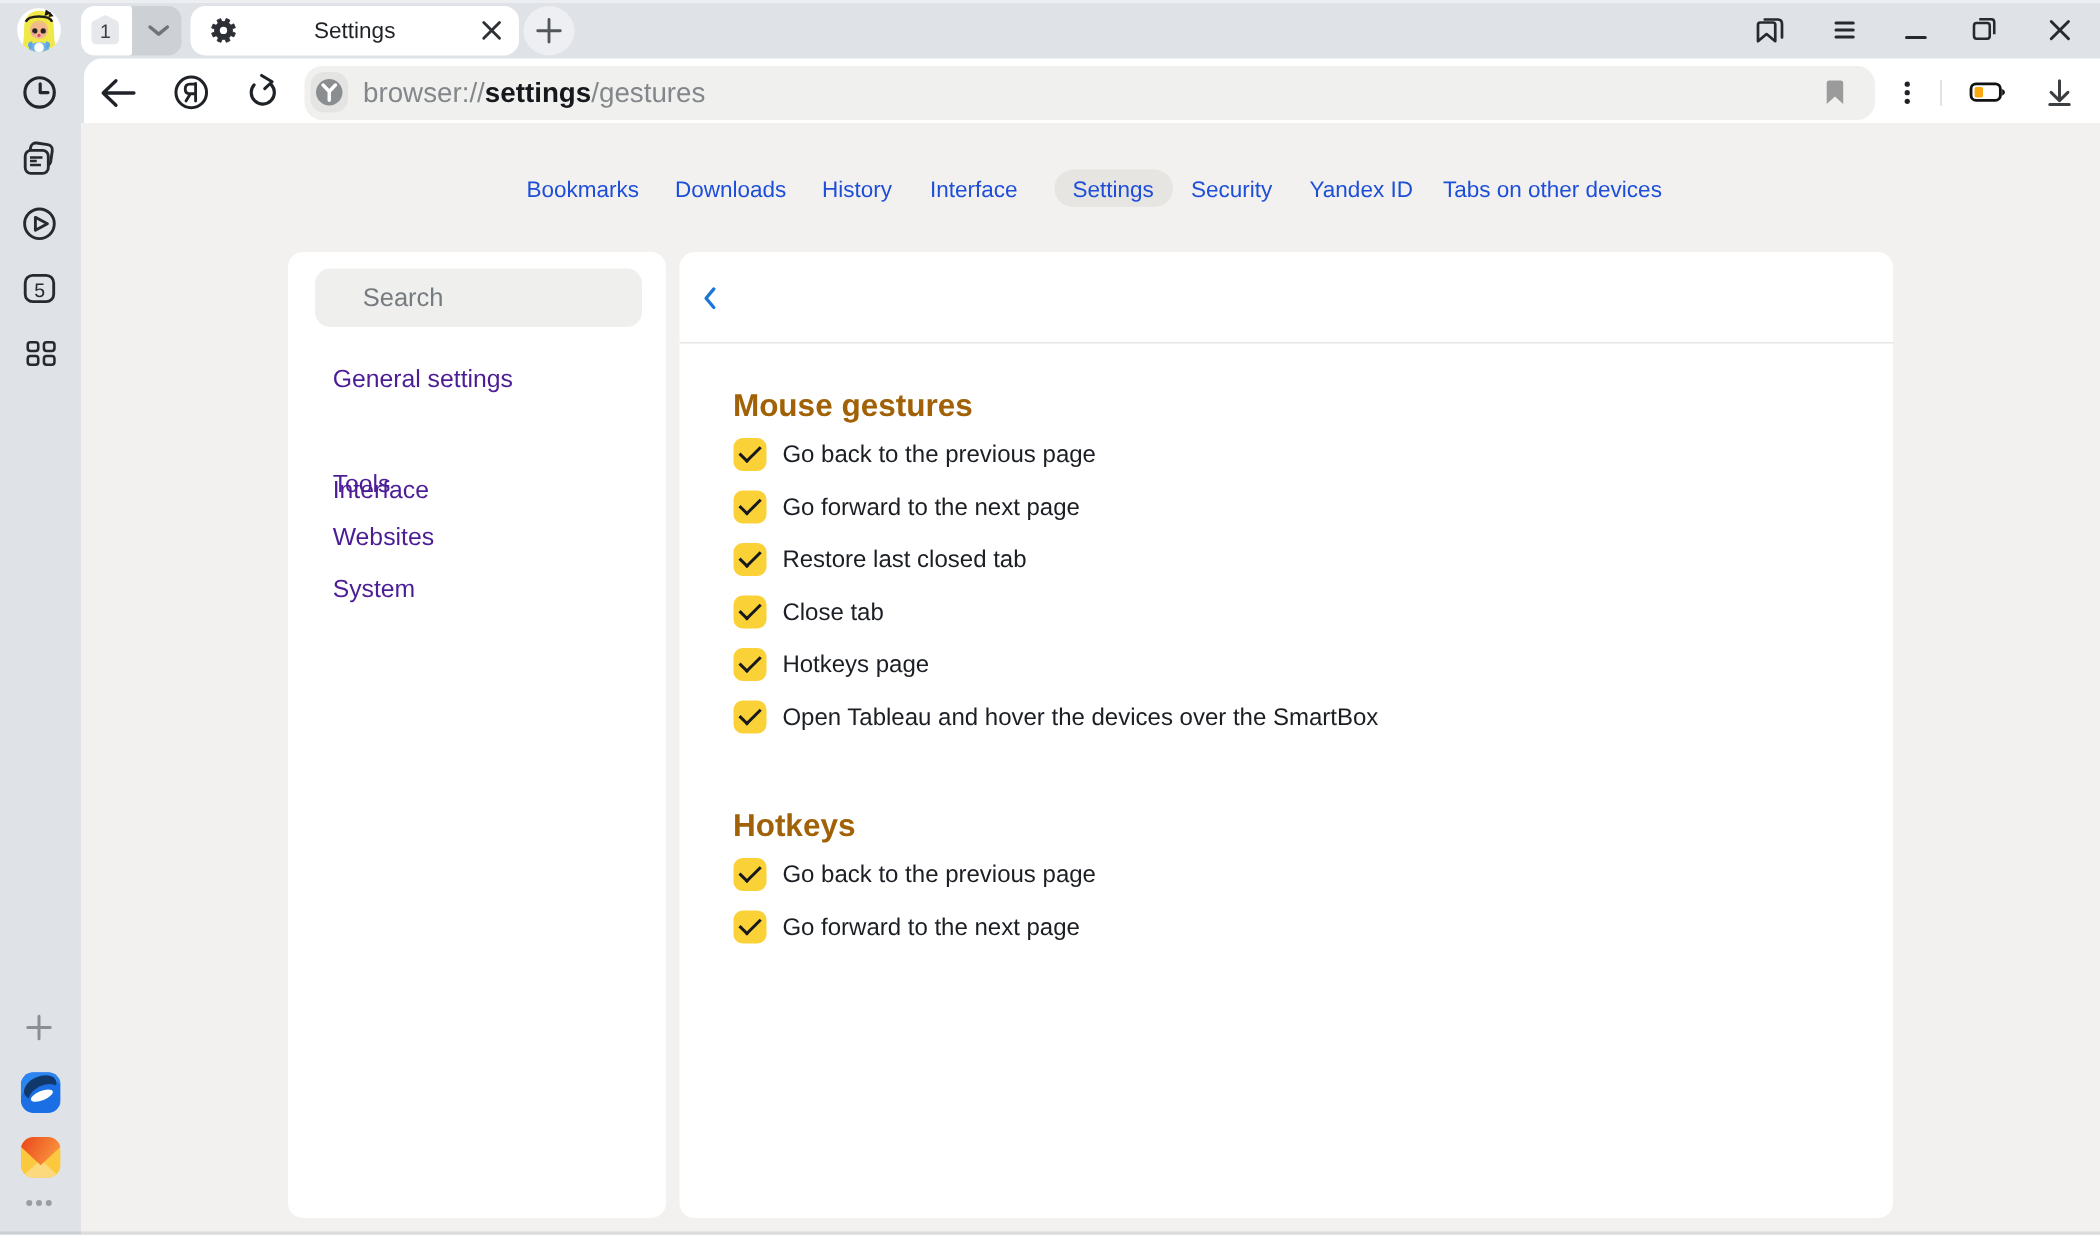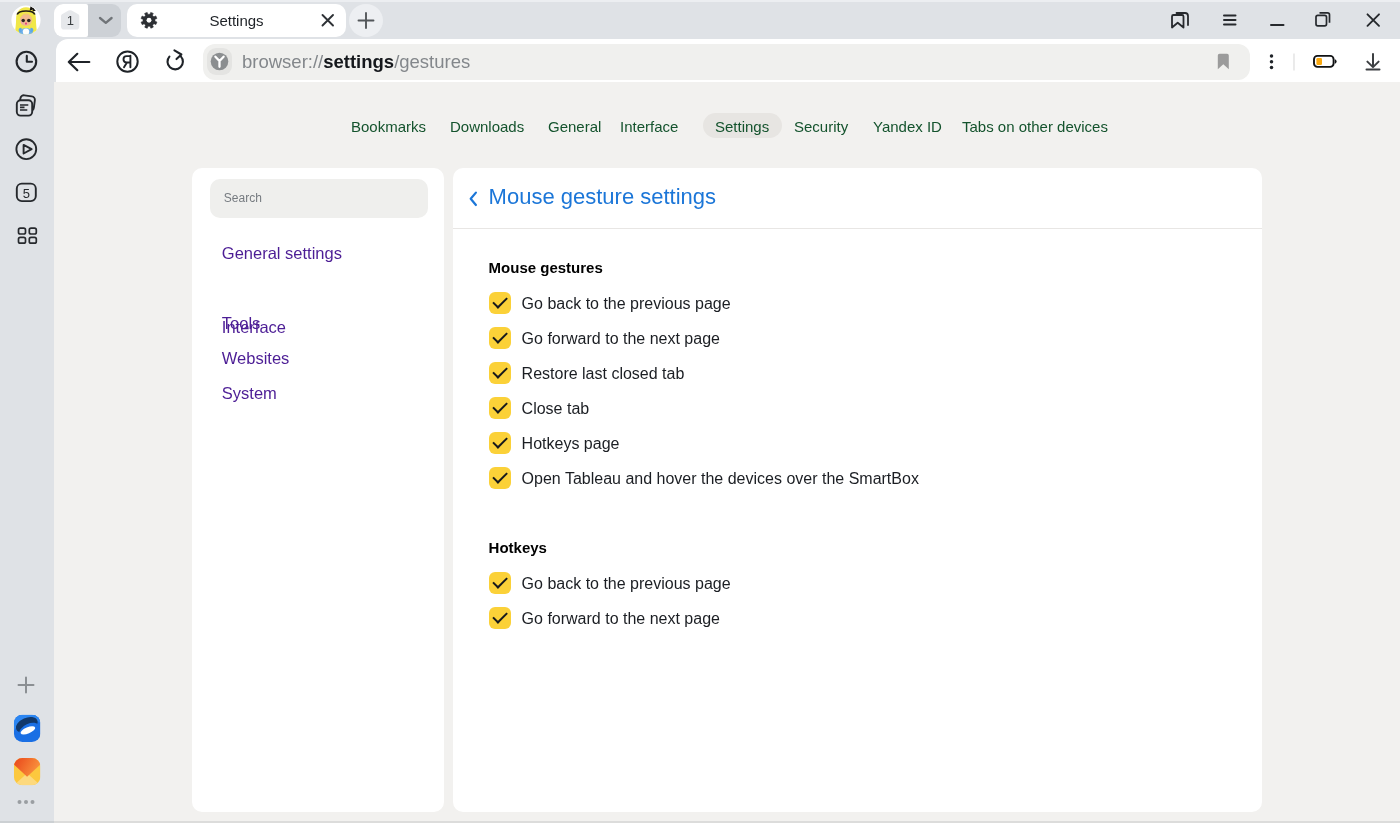--- a/index.html
+++ b/index.html
@@ -13,67 +13,66 @@
 #tabgroup .white { position:absolute; left:0; top:0; width:34.3px; height:33.5px; border-radius:9px 2px 2px 9px; background:#ffffff; }
 #tab { left:127px; top:4px; width:219px; height:33px; border-radius:10px; background:#ffffff; }
 #tabtitle { left:0; top:0; width:219px; height:33px; line-height:33px; text-align:center; font-size:15px; color:#1e2227; }
 #newtab { left:349px; top:4px; width:34px; height:33px; border-radius:50%; background:#edeff2; }
 
 #urlbox { left:203px; top:44px; width:1047px; height:36px; border-radius:12px; background:#f0f0ee; }
 #shieldsq { left:207px; top:48px; width:25px; height:27px; border-radius:9px; background:#e4e4e2; }
 #urltext { left:242px; top:44px; height:36px; line-height:36px; font-size:18.5px; color:#83878b; }
 #urltext b { color:#15181c; font-weight:bold; }
 
-.nav { top:118px; font-size:15px; color:#14532d; }
+.nav { top:118px; font-size:15px; color:#1d4ed8; }
 #settingspill { left:702.5px; top:112.5px; width:79.5px; height:25.5px; border-radius:13px; background:#e7e5e2; }
 
 #leftcard { left:191.8px; top:168px; width:252.4px; height:643.5px; border-radius:10px; background:#ffffff; }
 #rightcard { left:452.6px; top:168px; width:809.6px; height:643.5px; border-radius:10px; background:#ffffff; }
-#searchbox { left:18px; top:11px; width:218px; height:39px; border-radius:10px; background:#efefed; font-size:12px; color:#767b80; line-height:39px; padding-left:14px; }
+#searchbox { left:18px; top:11px; width:218px; height:39px; border-radius:10px; background:#efefed; font-size:17px; color:#767b80; line-height:39px; padding-left:32px; }
 .menuitem { left:30px; font-size:16.5px; color:#4c1d95; }
 #rtitle { left:36px; top:16px; font-size:22px; color:#1b76d8; }
 #rchev { left:14px; top:19px; }
 #divider { left:0px; top:59.5px; width:809.6px; height:1.2px; background:#e8e6e4; }
-.sechead { left:36px; font-size:15px; font-weight:bold; color:#000000; }
+.sechead { left:36px; font-size:21px; font-weight:bold; color:#a16207; }
 .cbx { left:36px; width:22px; height:22px; border-radius:6px; background:#fbd138; }
 .cbx::after { content:''; position:absolute; left:4.2px; top:5px; width:12px; height:5.8px; border-left:2.9px solid #15181c; border-bottom:2.9px solid #15181c; transform:rotate(-45deg); transform-origin:center; }
 .cblabel { left:69px; font-size:16px; color:#1b1e23;text-align:center; }
 svg { display:block; }
 </style>
 </head>
 <body>
 <div class="abs" style="left:0;top:0;width:1400px;height:1.5px;background:#eceef1;"></div>
 <div class="abs" style="left:0;top:820.8px;width:1400px;height:2.2px;background:rgba(120,125,130,0.18);z-index:5;"></div>
 <div class="abs" id="toolbar"></div>
 <div class="abs" id="content"></div>
 
 <span class="abs nav" style="left:351px;">Bookmarks</span>
 <span class="abs nav" style="left:450px;">Downloads</span>
-<span class="abs nav" style="left:548px;">General</span>
+<span class="abs nav" style="left:548px;">History</span>
 <span class="abs nav" style="left:620px;">Interface</span>
 <div class="abs" id="settingspill"></div>
 <span class="abs nav" style="left:715px;">Settings</span>
 <span class="abs nav" style="left:794px;">Security</span>
 <span class="abs nav" style="left:873px;">Yandex ID</span>
 <span class="abs nav" style="left:962px;">Tabs on other devices</span>
 
 <div class="abs" id="leftcard">
   <div class="abs" id="searchbox">Search</div>
   <span class="abs menuitem" style="top:76px;">General settings</span>
   <span class="abs menuitem" style="top:111px;margin-top:39px;">Interface</span>
   <span class="abs menuitem" style="top:146px;text-align:center;">Tools</span>
   <span class="abs menuitem" style="top:181px;">Websites</span>
   <span class="abs menuitem" style="top:216px;">System</span>
 </div>
 
 <div class="abs" id="rightcard">
   <svg class="abs" id="rchev" width="12" height="22" viewBox="0 0 12 22">
       <path d="M8.9 5.6 L3.7 11.8 L8.9 18" fill="none" stroke="#1b76d8" stroke-width="2.2" stroke-linecap="round" stroke-linejoin="round"></path>
     </svg>
-  <span class="abs" id="rtitle">Mouse gesture settings</span>
   <div class="abs" id="divider"></div>
 
   <span class="abs sechead" style="top:91px;">Mouse gestures</span>
 
   <div class="abs cbx" style="top:124px;"></div>
     <span class="abs cblabel" style="top:127px;">Go back to the previous page</span>
   <div class="abs cbx" style="top:159px;"></div>
     <span class="abs cblabel" style="top:162px;">Go forward to the next page</span>
   <div class="abs cbx" style="top:194px;"></div>
     <span class="abs cblabel" style="top:197px;">Restore last closed tab</span>

